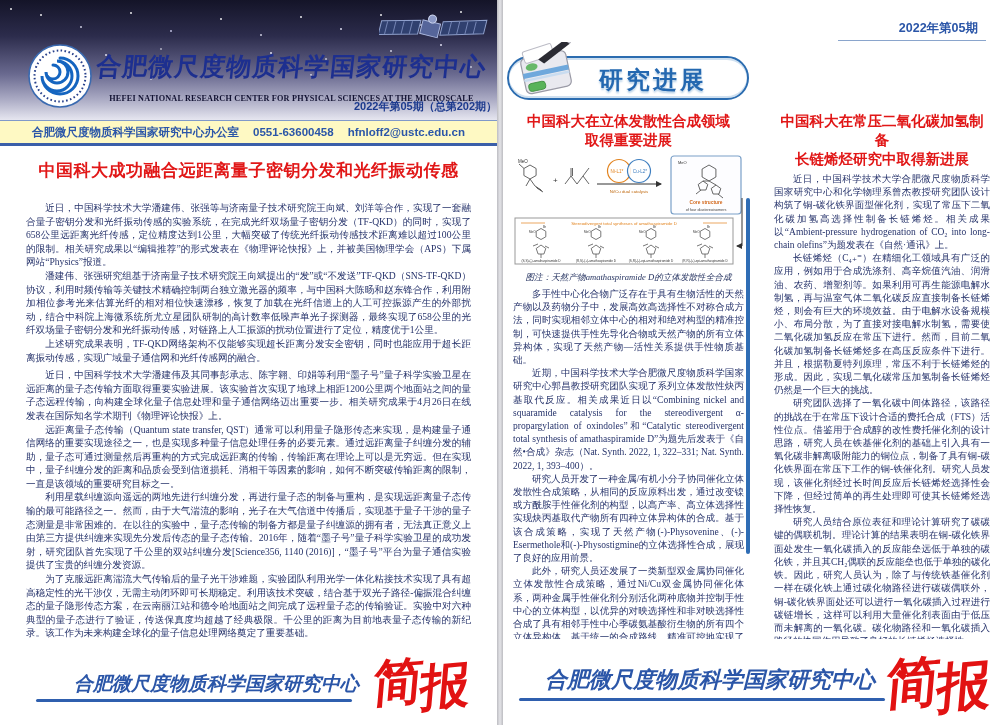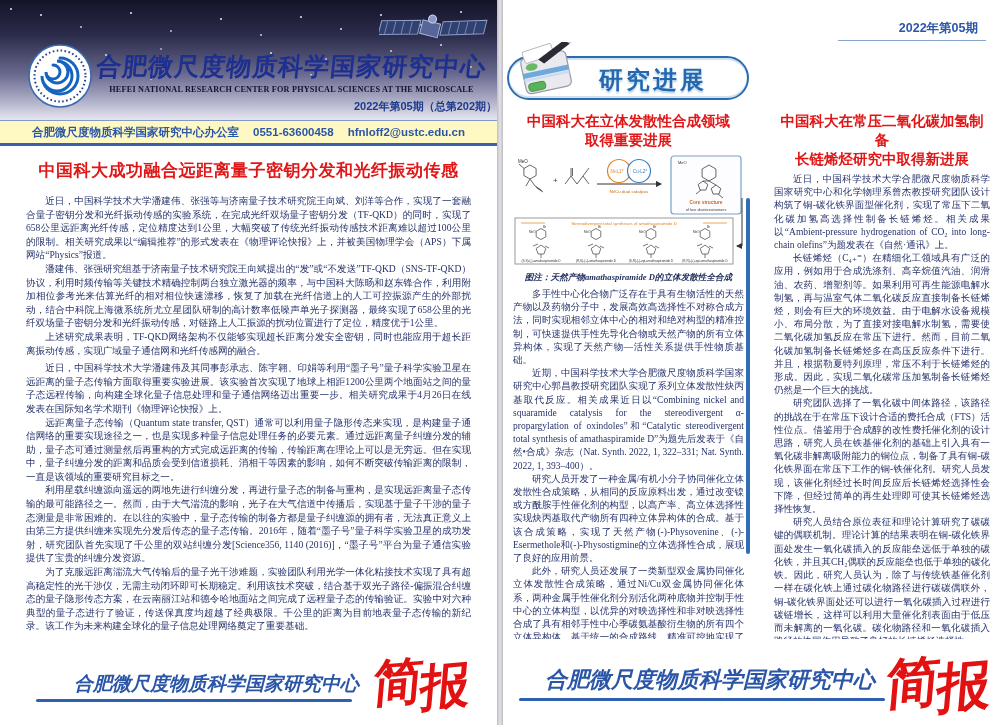--- a/index.html
+++ b/index.html
@@ -15,32 +15,32 @@
   .stars{position:absolute;left:10px;top:8px;width:2px;height:2px;border-radius:50%;background:#fff;opacity:.9;
     box-shadow:30px 6px #fff,70px 18px #dde,120px 4px #fff,160px 22px #cce,210px 10px #fff,
     250px 26px #dde,290px 8px #fff,330px 20px #eef,370px 6px #fff,410px 16px #dde,
     450px 3px #fff,40px 38px #ccd,95px 46px #eef,150px 40px #bbc,205px 52px #dde,
     260px 44px #eef,315px 50px #ccd,380px 42px #dde,430px 36px #eef,20px 64px #bbc,
     140px 70px #ccd,300px 66px #dde,460px 58px #ccd;}
   .logo{position:absolute;left:28px;top:44px;}
   .brand{position:absolute;left:92px;right:6px;top:50px;text-align:center;}
   .brand-cn{font-family:"DejaVu Serif","Liberation Serif",serif;font-weight:900;font-size:25px;
        color:#1d2f8f;transform:skewX(-6deg);letter-spacing:1px;white-space:nowrap;}
-  .brand-en{margin-top:2px;font-family:"Liberation Serif",serif;font-weight:bold;font-size:8.2px;
+  .brand-en{margin-top:11px;font-family:"Liberation Serif",serif;font-weight:bold;font-size:8.2px;
        color:#121232;letter-spacing:.2px;white-space:nowrap;}
   .issue-line{position:absolute;left:0;right:0;top:99px;text-align:right;
        font-family:"Liberation Sans",sans-serif;font-weight:bold;font-size:11px;color:#1c3a8e;}
   .contact{position:absolute;left:0;right:0;top:120px;height:26px;background:#fef9c3;
        border-top:1px solid #8099c9;border-bottom:3px solid #3b5fa9;
        display:flex;align-items:center;justify-content:center;gap:14px;
        font-family:"Liberation Sans",sans-serif;font-weight:bold;font-size:11.5px;color:#2b56a8;}
   .sat{position:absolute;right:6px;top:4px;}
 
   
-  .a1-title{margin:13px 16px 11px;text-align:center;font-family:"Liberation Sans",sans-serif;
+  .a1-title{margin:13px 16px 18px;text-align:center;font-family:"Liberation Sans",sans-serif;
        font-weight:bold;font-size:17px;line-height:24px;color:#e11717;letter-spacing:.5px;}
   .a2-title{margin:9px 28px 3px;text-align:center;font-family:"Liberation Sans",sans-serif;
        font-weight:bold;font-size:16.5px;line-height:22px;color:#e11717;}
   .pl-body{margin:4px 26px 0;font-size:9.6px;line-height:13.6px;text-align:justify;color:#26336b;}
   .pl-body p{margin:0;text-indent:2em;}
 
   
   .footer-org{position:absolute;font-style:italic;font-weight:bold;color:#2b56a8;
        font-family:"Liberation Sans",sans-serif;white-space:nowrap;}
   .footer-rule{position:absolute;height:3px;background:#2f5fae;border-radius:2px;}
@@ -58,21 +58,21 @@
        font-weight:bold;font-size:24px;letter-spacing:3px;color:#2468b0;
        text-shadow:0 2px 2px #b9d2e8;}
   .badge-icon{position:absolute;left:14px;top:42px;}
   .cols{position:absolute;left:10px;right:10px;top:106px;bottom:0;display:flex;gap:30px;}
   .col{width:231px;}
   .col-title{text-align:center;font-family:"Liberation Sans",sans-serif;font-weight:bold;
        font-size:14.5px;line-height:19px;color:#e11717;padding-top:6px;}
   .pr-body{margin-top:4px;font-size:9.5px;line-height:13.2px;text-align:justify;color:#26336b;}
   .pr-body p{margin:0;text-indent:2em;}
   .fig{margin-top:4px;}
-  .fig-caption{margin-top:2px;text-align:center;font-size:8.6px;color:#1f2d5c;font-style:italic;font-weight:bold;}
+  .fig-caption{margin-top:2px;text-align:center;font-size:8.6px;color:#1f2d5c;font-style:italic;}
   .divider{position:absolute;left:243px;top:198px;width:4px;height:356px;background:#2f6db5;border-radius:2px;}
 
   svg text{font-family:"Liberation Sans","DejaVu Sans",sans-serif;}
 </style>
 </head>
 <body>
 
 <div class="canvas">
 
   <div class="page">

